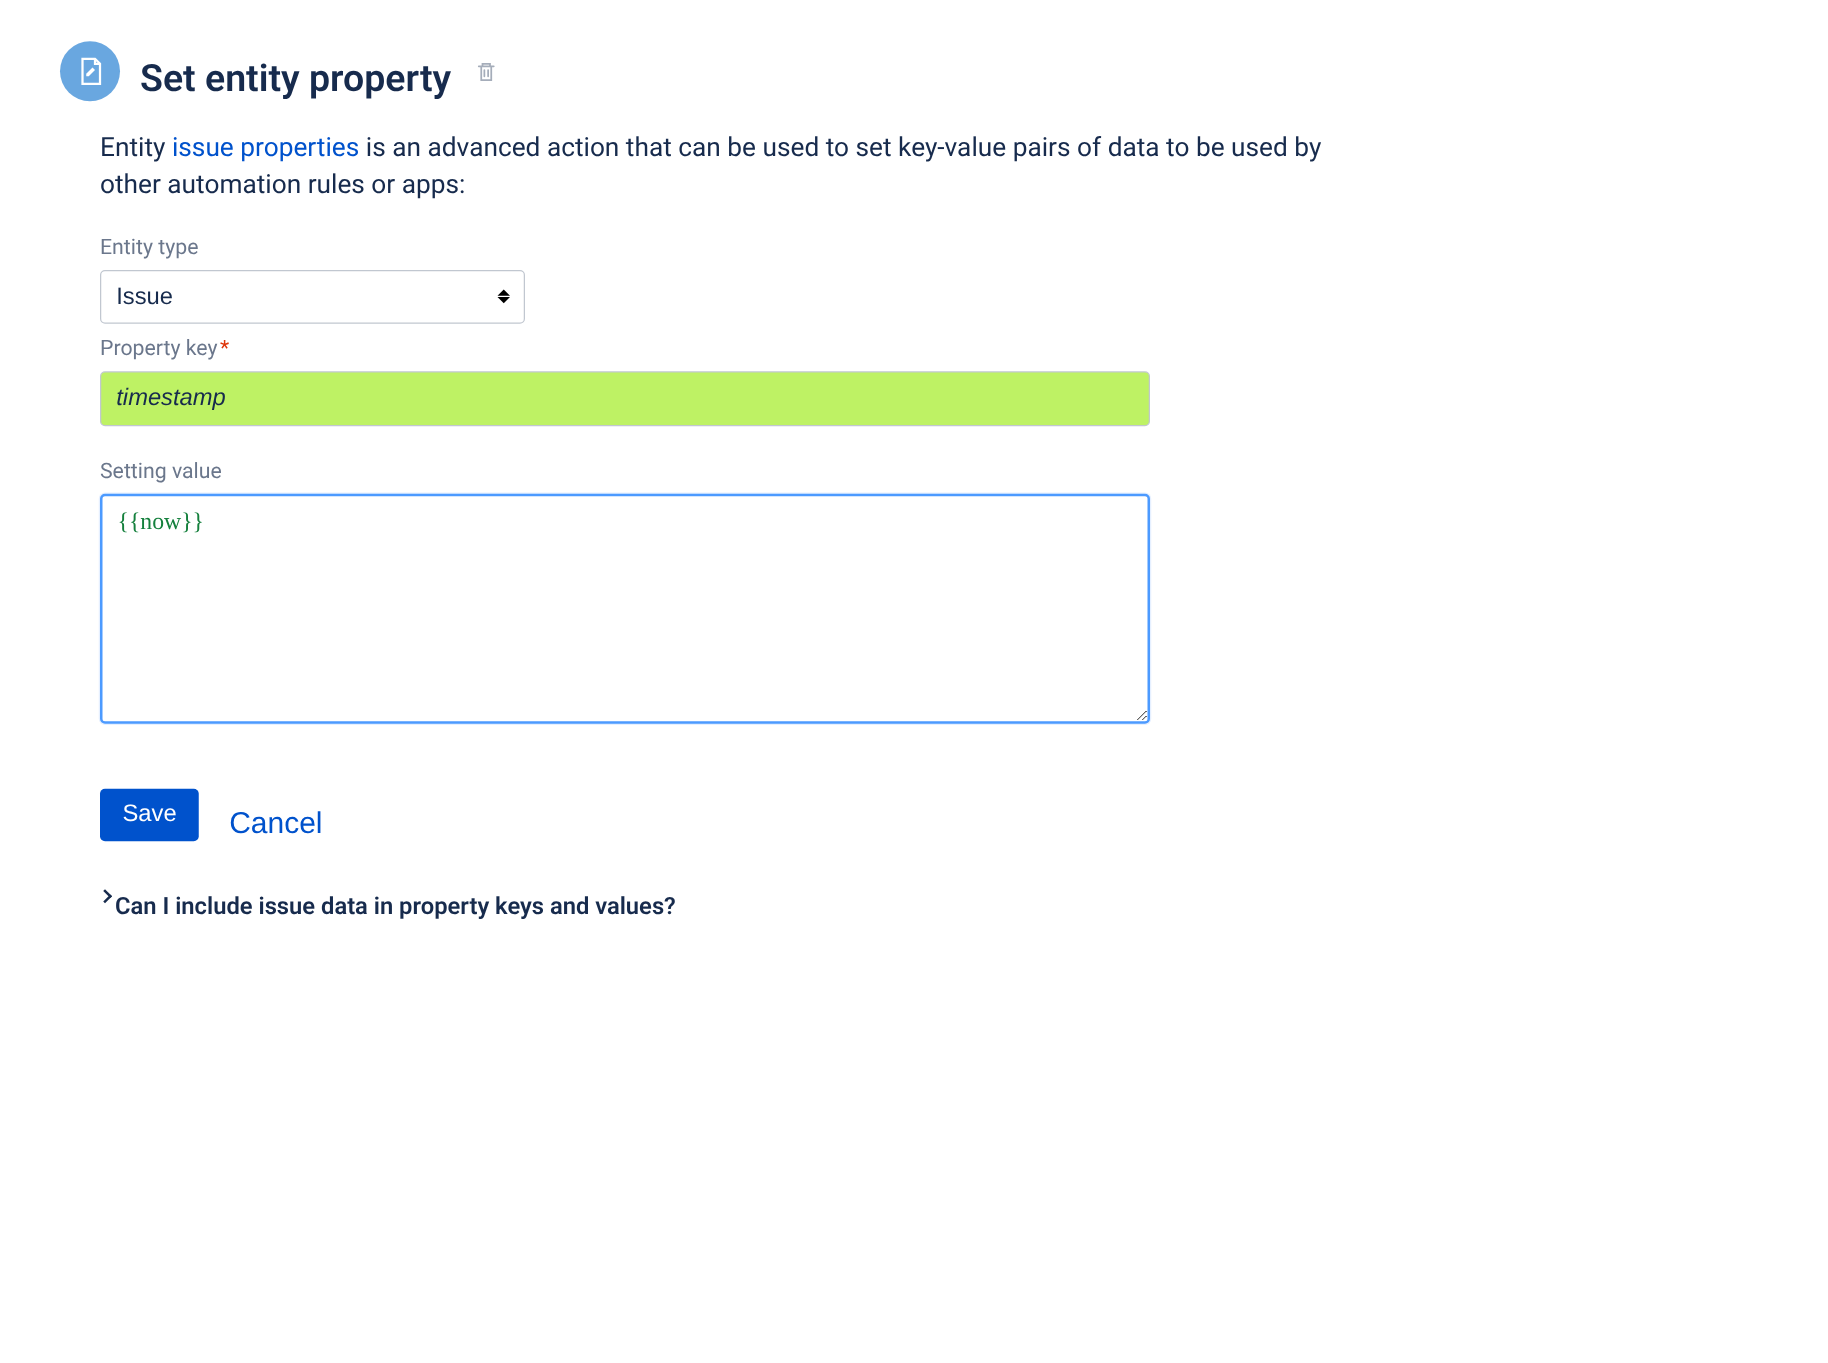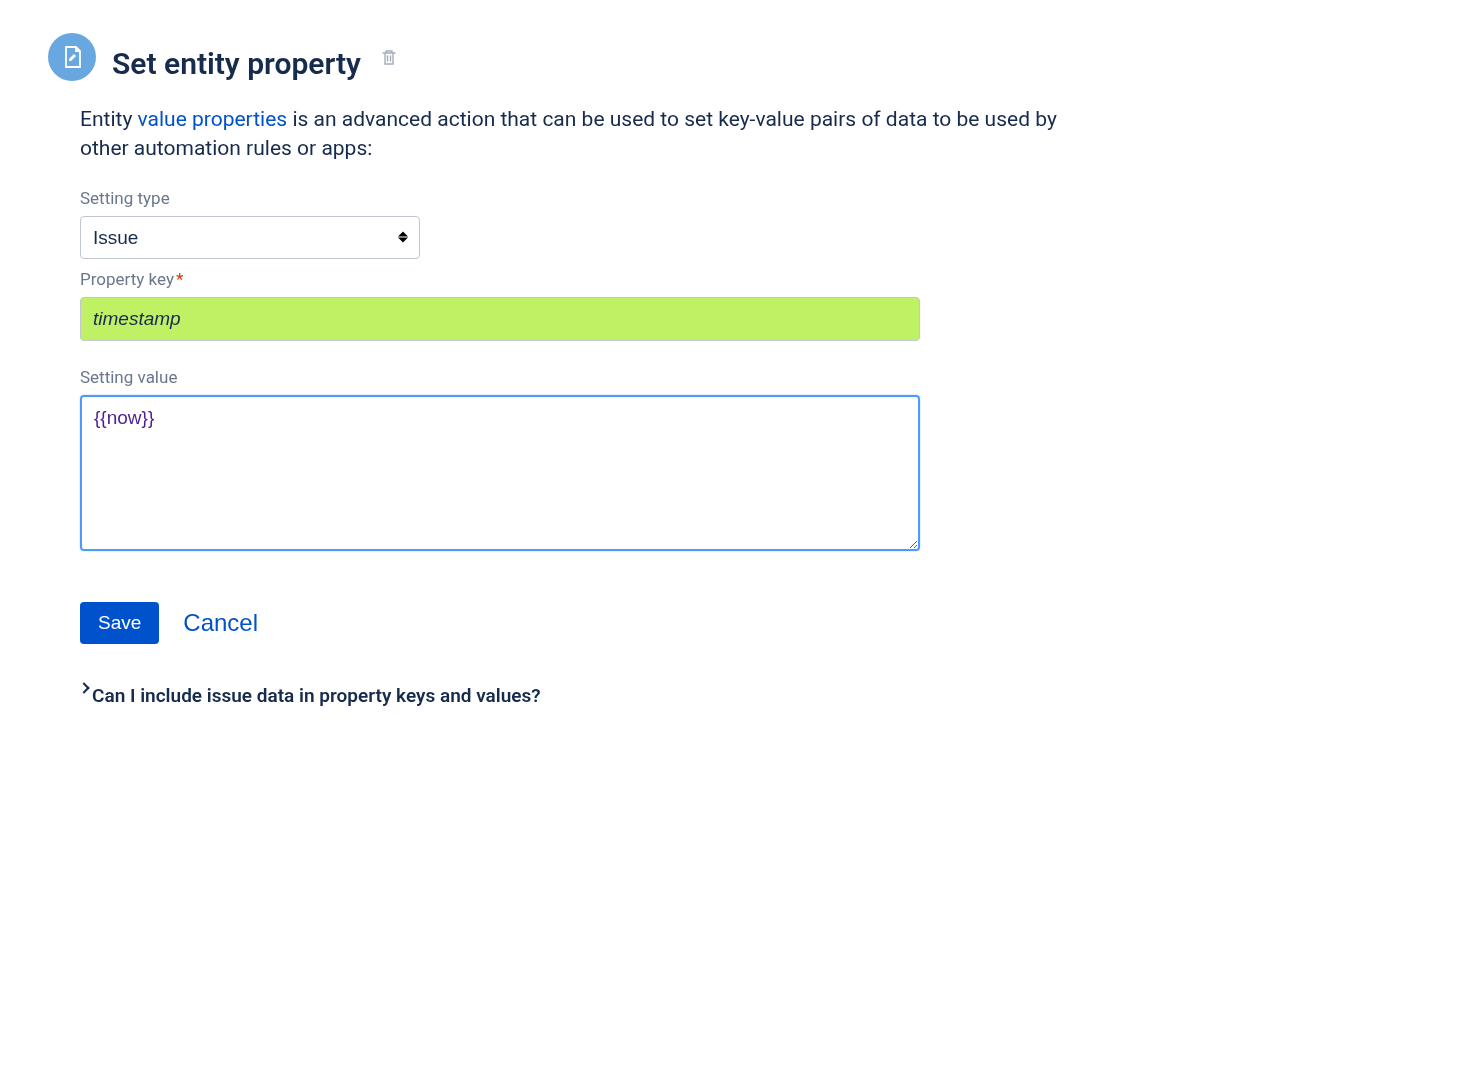--- a/index.html
+++ b/index.html
@@ -114,36 +114,36 @@
       font-size: 19px;
       border: 1px solid #c1c7d0;
       border-radius: 4px;
       background: #bef264;
       color: #172b4d;
       margin-bottom: 26px;
       font-style: italic;
     }
     .textarea {
       width: 840px;
-      height: 156px;
+      height: 184px;
       padding: 10px 12px;
       font-size: 19px;
       border: 2px solid #4c9aff;
       border-radius: 4px;
       background: #ffffff;
-      color: #4c1d95;
+      color: #15803d;
       resize: vertical;
-      font-family: Liberation Sans, sans-serif;
+      font-family: Liberation Serif, serif;
       outline: none;
       box-shadow: 0 0 0 1px #e6f0ff;
       margin-bottom: 48px;
     }
     .actions {
       display: flex;
-      align-items: center;
+      align-items: flex-end;
       gap: 24px;
       margin-bottom: 40px;
     }
     .btn-primary {
       background: #0052cc;
       color: #ffffff;
       border: none;
       padding: 10px 18px;
       font-size: 19px;
       border-radius: 4px;
@@ -192,24 +192,24 @@
   <h1 class="header-title">Set entity property</h1>
   <div class="trash-icon">
     <svg width="16" height="18" viewBox="0 0 16 18">
       <path d="M2 5 H14 M5 5 V3 H11 V5 M4 5 V16 H12 V5 M6.5 8 V13 M9.5 8 V13" stroke="#a5adba" stroke-width="1.4" fill="none" stroke-linecap="round"></path>
     </svg>
   </div>
 </div>
 
 <div class="content">
   <p class="description">
-    <span>Entity </span><a href="#" class="link">value properties</a><span> is an advanced action that can be used to set key-value pairs of data to be used by other automation rules or apps:</span>
+    <span>Entity </span><a href="#" class="link">issue properties</a><span> is an advanced action that can be used to set key-value pairs of data to be used by other automation rules or apps:</span>
   </p>
 
-  <label class="field-label">Setting type</label>
+  <label class="field-label">Entity type</label>
   <div class="select-wrapper">
     <select class="select">
       <option>Issue</option>
     </select>
     <div class="select-arrows">
       <div class="arrow-up"></div>
       <div class="arrow-down"></div>
     </div>
   </div>
 

